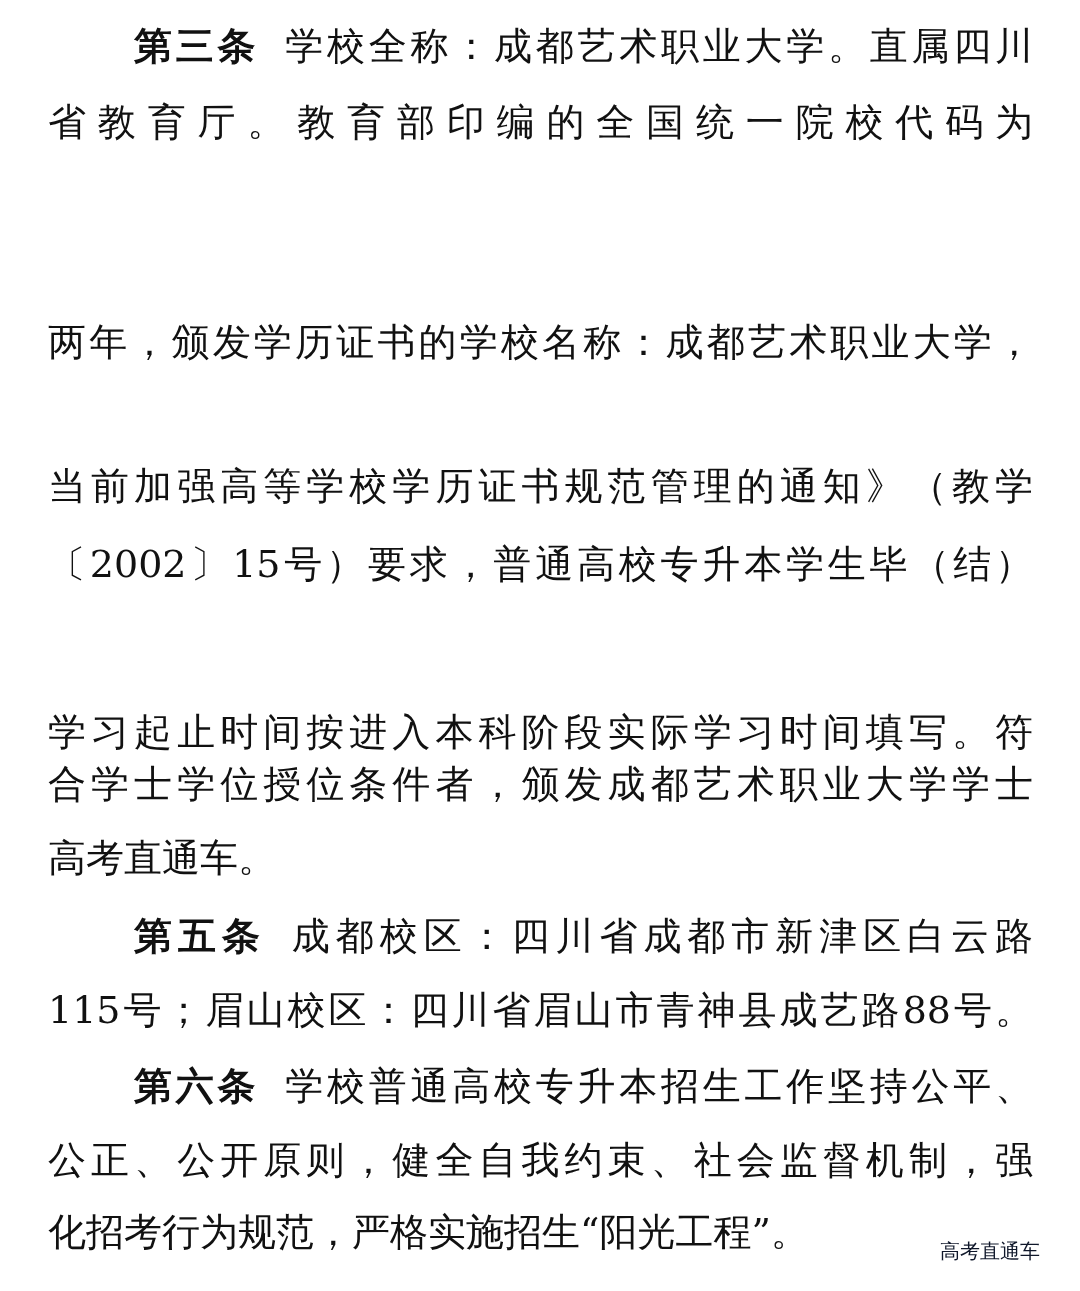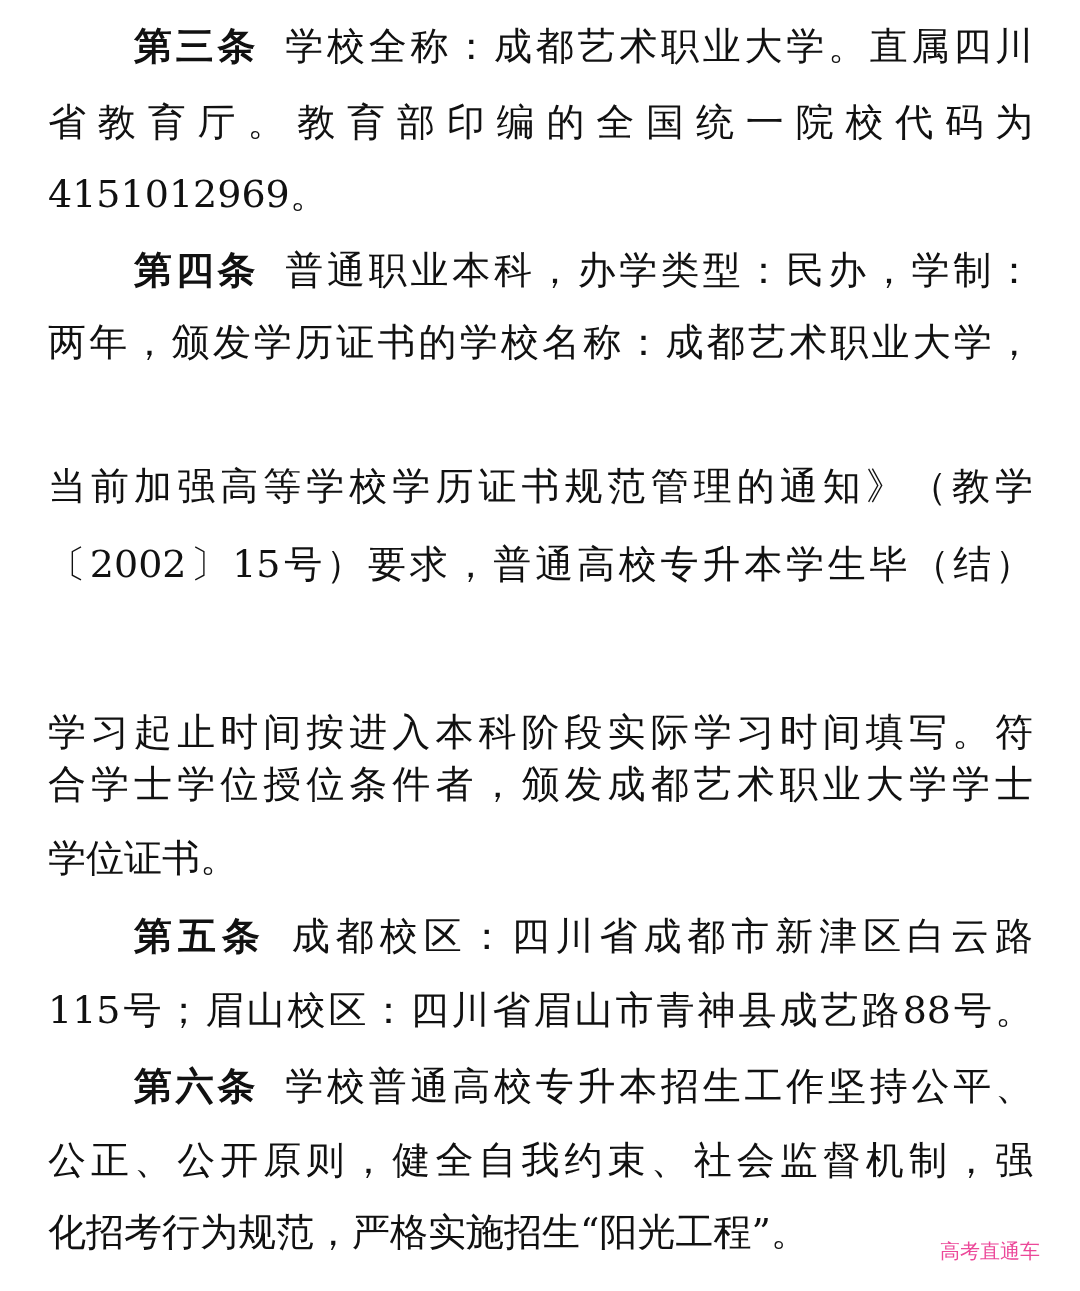--- a/index.html
+++ b/index.html
@@ -20,44 +20,40 @@
     }
     .line.indent { left: 134px; width: 899px; }
     .line.last { text-align-last: left; }
     .heading { font-weight: bold; margin-right: 26px; }
     .watermark {
       position: absolute;
       left: 940px;
       top: 1238px;
       font-family: "DejaVu Sans", "Liberation Sans", sans-serif;
       font-size: 20px;
-      color: #ec4899;
+      color: #0f172a;
       white-space: nowrap;
     }
   </style>
 </head>
 <body>
 
 <div class="page">
 
   <div class="line indent" style="top:22px;">
     <span class="heading">第三条</span><span>学校全称：成都艺术职业大学。直属四川</span>
   </div>
   <div class="line" style="top:98px;">省教育厅。教育部印编的全国统一院校代码为</div>
-  <div class="line last" style="top:170px;">4151012969。</div>
 
-  <div class="line indent" style="top:246px;">
-    <span class="heading">第四条</span><span>普通职业本科，办学类型：民办，学制：</span>
-  </div>
   <div class="line" style="top:318px;">两年，颁发学历证书的学校名称：成都艺术职业大学，</div>
   <div class="line" style="top:462px;">当前加强高等学校学历证书规范管理的通知》（教学</div>
   <div class="line" style="top:540px;">〔2002〕15号）要求，普通高校专升本学生毕（结）</div>
   <div class="line" style="top:708px;">学习起止时间按进入本科阶段实际学习时间填写。符</div>
   <div class="line" style="top:760px;">合学士学位授位条件者，颁发成都艺术职业大学学士</div>
-  <div class="line last" style="top:834px;">学位证书。</div>
+  <div class="line last" style="top:834px;">高考直通车。</div>
 
   <div class="line indent" style="top:912px;">
     <span class="heading">第五条</span><span>成都校区：四川省成都市新津区白云路</span>
   </div>
   <div class="line" style="top:986px;">115号；眉山校区：四川省眉山市青神县成艺路88号。</div>
 
   <div class="line indent" style="top:1062px;">
     <span class="heading">第六条</span><span>学校普通高校专升本招生工作坚持公平、</span>
   </div>
   <div class="line" style="top:1136px;">公正、公开原则，健全自我约束、社会监督机制，强</div>

